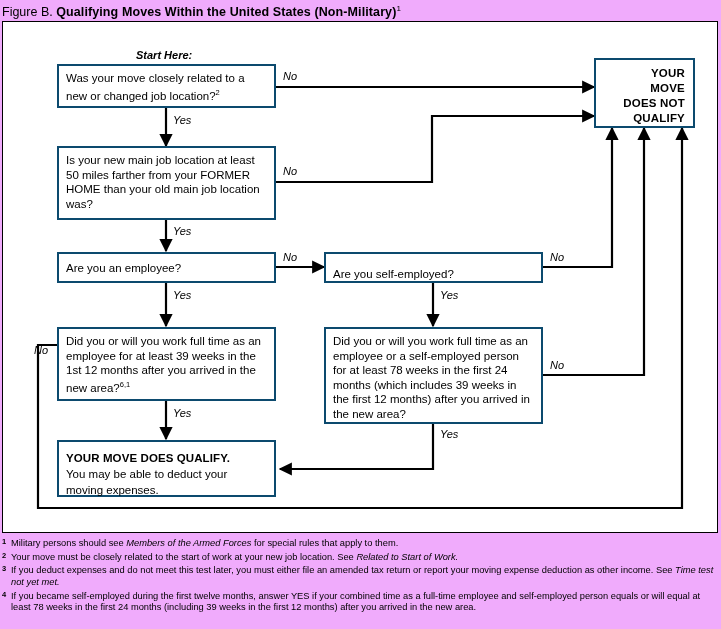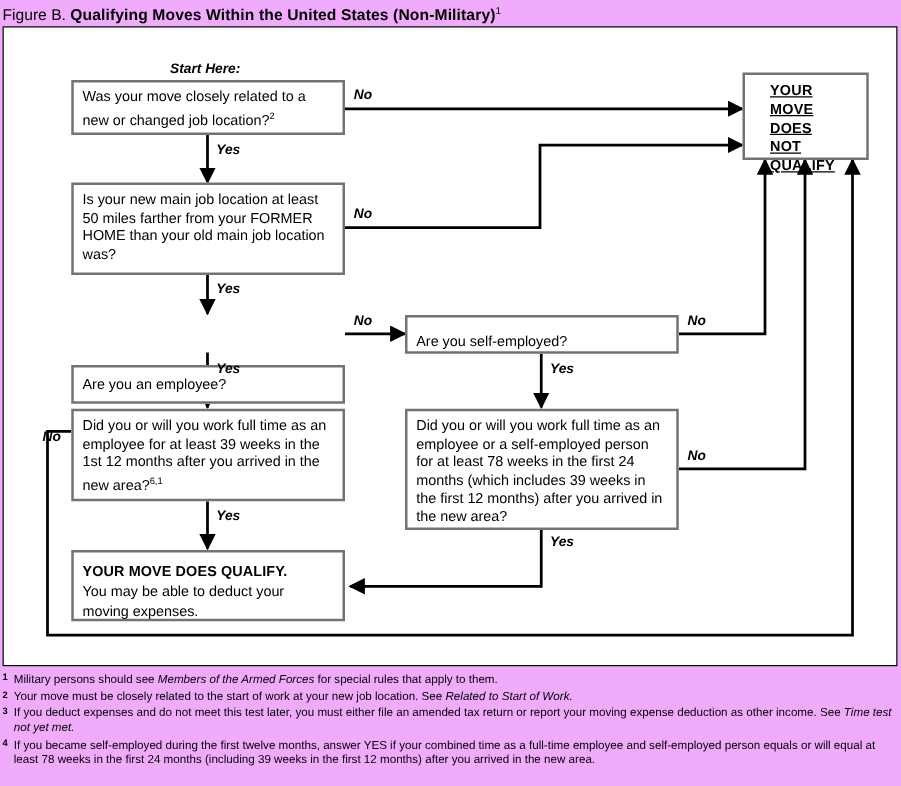--- a/index.html
+++ b/index.html
@@ -56,56 +56,54 @@
     position: absolute;
     left: 0;
     top: 0;
     width: 721px;
     height: 629px;
     pointer-events: none;
   }
   
   .node {
     position: absolute;
-    border: 2px solid #737373;
+    border: 2px solid #0c4a6e;
     box-sizing: border-box;
     background: #fff;
     font-size: 11.5px;
     line-height: 14.5px;
     padding: 5px 7px 4px 7px;
   }
   .node sup {
     font-size: 7.5px;
     vertical-align: super;
   }
   #node-terminal {
-    text-align: left;
+    text-align: right;
     font-weight: bold;
     font-size: 11.5px;
     line-height: 15px;
-    padding: 6px 20px;
+    padding: 6px 8px;
     letter-spacing: 0.2px;
-    text-decoration: underline;
   }
   #node-qualify {
     line-height: 16px;
   }
   #node-qualify .qualify-head {
     font-weight: bold;
     display: block;
     letter-spacing: 0.1px;
   }
   
   .edge-label {
     position: absolute;
     font-size: 11px;
     font-style: italic;
     line-height: 12px;
     white-space: nowrap;
-    font-weight: bold;
   }
   #start-here {
     position: absolute;
     font-size: 11px;
     font-style: italic;
     font-weight: bold;
     white-space: nowrap;
   }
   
   #footnotes {
@@ -182,21 +180,21 @@
   <div id="start-here" style="left:136px; top:49px;">Start Here:</div>
 
   <div class="node" id="node-q1" style="left:57px; top:64px; width:219px; height:44px;">
     <span>Was your move closely related to a new or changed job location?</span><sup>2</sup>
   </div>
 
   <div class="node" id="node-q2" style="left:57px; top:146px; width:219px; height:74px;">
     <span>Is your new main job location at least 50 miles farther from your FORMER HOME than your old main job location was?</span>
   </div>
 
-  <div class="node" id="node-q3-left" style="left:57px; top:252px; width:219px; height:31px; padding-top:7px;margin-top:40px;">
+  <div class="node" id="node-q3-left" style="left:57px; top:252px; width:219px; height:31px; padding-top:7px;">
     <span>Are you an employee?</span>
   </div>
 
   <div class="node" id="node-q3-right" style="left:324px; top:252px; width:219px; height:31px; padding-top:13px;">
     <span>Are you self-employed?</span>
   </div>
 
   <div class="node" id="node-q4-left" style="left:57px; top:327px; width:219px; height:74px;">
     <span>Did you or will you work full time as an employee for at least 39 weeks in the 1st 12 months after you arrived in the new area?</span><sup>6,1</sup>
   </div>

